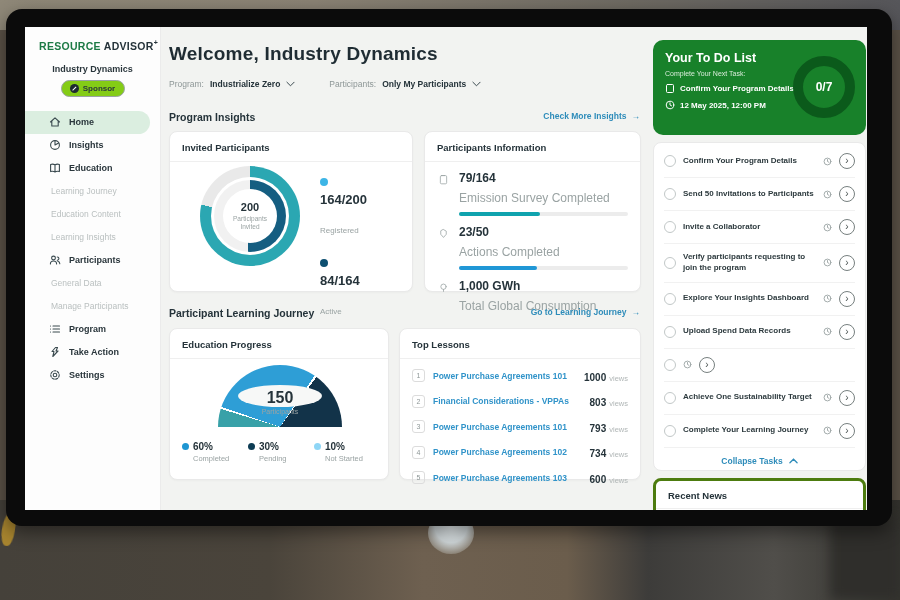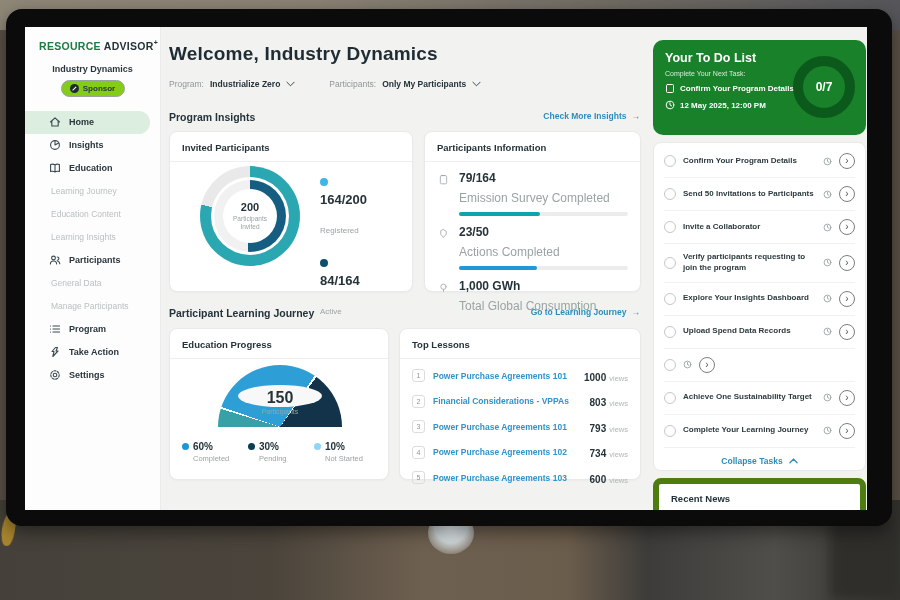--- a/index.html
+++ b/index.html
@@ -106,21 +106,21 @@
   .tasks { position:absolute; left:0; top:115px; width:213px; height:329px; background:#fff; border:1px solid #e9e9e9;
     border-radius:8px; padding:2px 10px 0; }
   .task { display:flex; align-items:center; gap:7px; padding:8px 0; border-bottom:1px solid #f1f1f1; cursor:pointer; }
   .task:last-of-type { border-bottom:none; }
   .cbox { width:12px; height:12px; border:1.4px solid #c2c8c8; border-radius:50%; flex:0 0 auto; }
   .task .lbl { flex:1; font-size:8px; font-weight:bold; color:#2d3a3e; line-height:1.35; }
   .chev { width:16px; height:16px; border:1.4px solid #77807f; border-radius:50%; flex:0 0 auto;
     display:flex; align-items:center; justify-content:center; font-size:10px; color:#4c5554; padding-bottom:1px; }
   .collapse { display:flex; justify-content:center; align-items:center; gap:6px; padding:8px 0 0; cursor:pointer;
     font-size:8.5px; font-weight:bold; color:#2e8cba; }
-  .news { position:absolute; left:0; top:451px; width:213px; height:60px; background:#fff; border:6px solid #4d7c0f; border-radius:8px; }
+  .news { position:absolute; left:0; top:451px; width:213px; height:60px; background:#fff; border:3px solid #4d7c0f; border-radius:8px; }
   .news .t { font-size:9.5px; font-weight:bold; color:#25333a; padding:9px 12px 7px; border-bottom:1px solid #efefef; }
 
   .ic { stroke:#3a4a4f; fill:none; stroke-width:1.1; stroke-linecap:round; stroke-linejoin:round; }
   .ic-gray { stroke:#9aa3a3; fill:none; stroke-width:1; stroke-linecap:round; }
   .ic-white { stroke:#fff; fill:none; stroke-width:1; stroke-linecap:round; }
 </style>
 </head>
 <body>
 
 <div class="stage">

